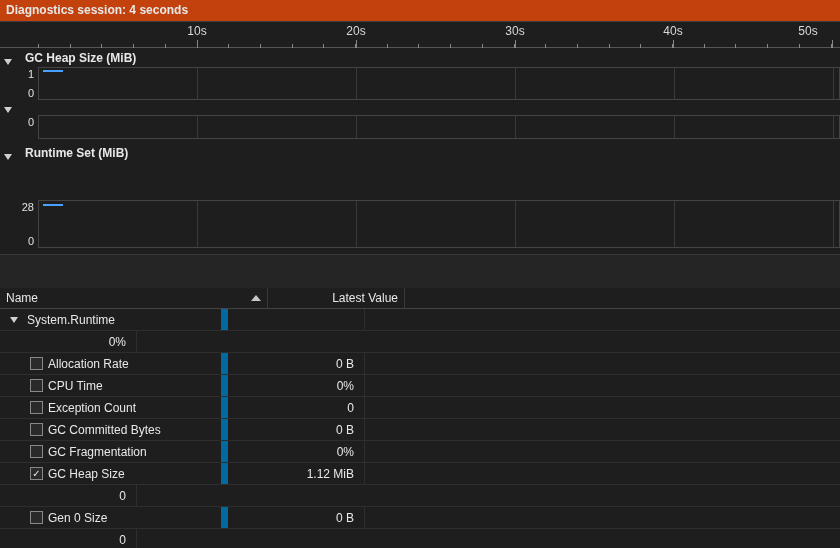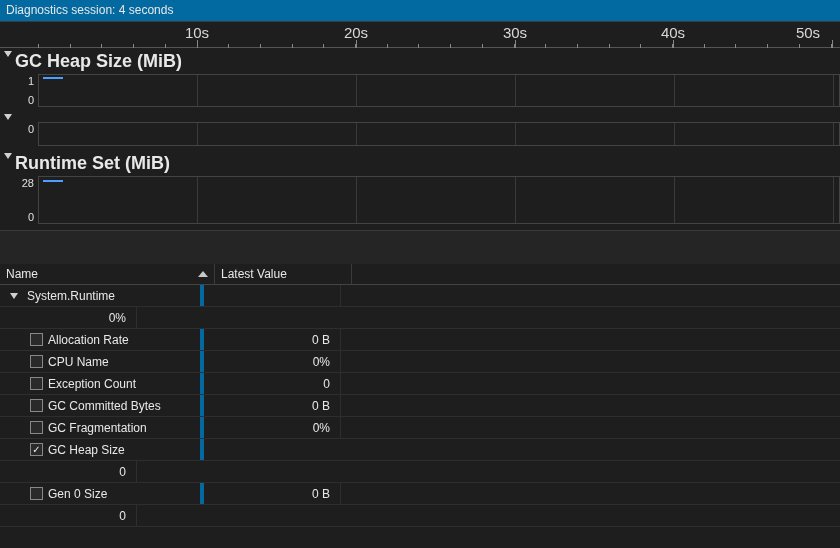--- a/index.html
+++ b/index.html
@@ -7,36 +7,36 @@
     background: #1e1e1e;
     color: #e8e8e8;
     font-family: "Segoe UI", Arial, sans-serif;
     font-size: 12px;
     width: 840px;
     height: 548px;
     overflow: hidden;
   }
   .session-header {
     padding: 3px 6px 4px 6px;
-    font-weight: 400;
+    font-weight: 700;
     font-size: 12px;
     border-bottom: 1px solid #3a3a3a;
-    background: #0369a1;
+    background: #c2410c;
   }
   
   .ruler {
     position: relative;
     height: 26px;
     background: #1e1e1e;
     overflow: hidden;
   }
   .ruler-label {
     position: absolute;
     top: 2px;
-    font-size: 15px;
+    font-size: 12px;
     color: #d8d8d8;
     transform: translateX(-50%);
   }
   .ruler-tick {
     position: absolute;
     bottom: 0;
     width: 1px;
     background: #888;
   }
   .ruler-tick.major { height: 8px; }
@@ -45,25 +45,25 @@
     position: absolute;
     left: 0; right: 0; bottom: 0;
     height: 1px;
     background: #555;
   }
 
   
   .chart-section {}
   .chart-title {
     display: flex;
-    align-items: flex-start;
-    gap: 3px;
+    align-items: flex-end;
+    gap: 13px;
     padding: 3px 4px 2px 4px;
     font-weight: 600;
-    font-size: 18px;
+    font-size: 12px;
     cursor: pointer;
   }
   .tri {
     display: inline-block;
     width: 0; height: 0;
     border-left: 4px solid transparent;
     border-right: 4px solid transparent;
     border-top: 6px solid #d0d0d0;
     transform: translateY(0px);
   }
@@ -94,21 +94,21 @@
     position: relative;
   }
   .datablip {
     position: absolute;
     left: 4px;
     height: 2px;
     background: #4aa0ff;
   }
   .chart-gc .chart-plot, .chart-gc .chart-yaxis { height: 33px; }
   .chart-tp .chart-plot, .chart-tp .chart-yaxis { height: 24px; }
-  .chart-ws .chart-plot, .chart-ws .chart-yaxis { height: 48px; }
+  .chart-ws .chart-plot, .chart-ws .chart-yaxis { height: 48px; margin-top: 38px; }
   .divider {
     height: 4px;
     background: transparent;
   }
   .bottom-gap {
     height: 34px;
     background: #252526;
     border-top: 1px solid #3a3a3a;
     margin-top: 6px;
   }
@@ -121,42 +121,42 @@
     border-bottom: 1px solid #444;
     font-size: 12px;
   }
   .th {
     padding: 3px 6px;
     border-right: 1px solid #3a3a3a;
     display: flex;
     align-items: center;
     gap: 4px;
   }
-  .th.name { width: 215px; justify-content: space-between; padding-left: 6px;}
-  .th.val  { width: 137px; justify-content: flex-start; }
+  .th.name { width: 268px; justify-content: space-between; padding-left: 6px;}
+  .th.val  { width: 137px; justify-content: flex-end; }
   .th.rest { flex: 1; border-right: none; }
   .sort-arrow {
     width: 0; height: 0;
     border-left: 5px solid transparent;
     border-right: 5px solid transparent;
     border-bottom: 6px solid #c8c8c8;
   }
   .tree-row {
     display: flex;
     align-items: center;
     border-bottom: 1px solid #2e2e2e;
     height: 22px;
   }
   .cell-name {
-    width: 204px;
+    width: 228px;
     display: flex;
     align-items: center;
     gap: 5px;
     padding-left: 12px;
-    border-right: 4px solid #0369a1;
+    border-right: 7px solid #0369a1;
     height: 100%;
   }
   .cell-name.child { padding-left: 30px; }
   .cell-val {
     width: 137px;
     text-align: right;
     padding-right: 10px;
     border-right: 1px solid #2e2e2e;
     height: 100%;
     display:flex; align-items:center; justify-content:flex-end;
@@ -308,21 +308,21 @@
         <div class="cell-name child">
           <span class="checkbox"></span>
           <span>Allocation Rate</span>
         </div>
         <div class="cell-val">0 B</div>
         <div class="cell-rest"></div>
       </div>
       <div class="tree-row">
         <div class="cell-name child">
           <span class="checkbox"></span>
-          <span>CPU Name</span>
+          <span>CPU Time</span>
         </div>
         <div class="cell-val">0%</div>
         <div class="cell-rest"></div>
       </div>
       <div class="tree-row">
         <div class="cell-name child">
           <span class="checkbox"></span>
           <span>Exception Count</span>
         </div>
         <div class="cell-val">0</div>
@@ -342,20 +342,21 @@
           <span>GC Fragmentation</span>
         </div>
         <div class="cell-val">0%</div>
         <div class="cell-rest"></div>
       </div>
       <div class="tree-row">
         <div class="cell-name child">
           <span class="checkbox checked"></span>
           <span>GC Heap Size</span>
         </div>
+        <div class="cell-val">1.12 MiB</div>
         <div class="cell-rest"></div>
       </div>
       <div class="tree-row">
         <div class="cell-val">0</div>
         <div class="cell-rest"></div>
       </div>
       <div class="tree-row">
         <div class="cell-name child">
           <span class="checkbox"></span>
           <span>Gen 0 Size</span>

